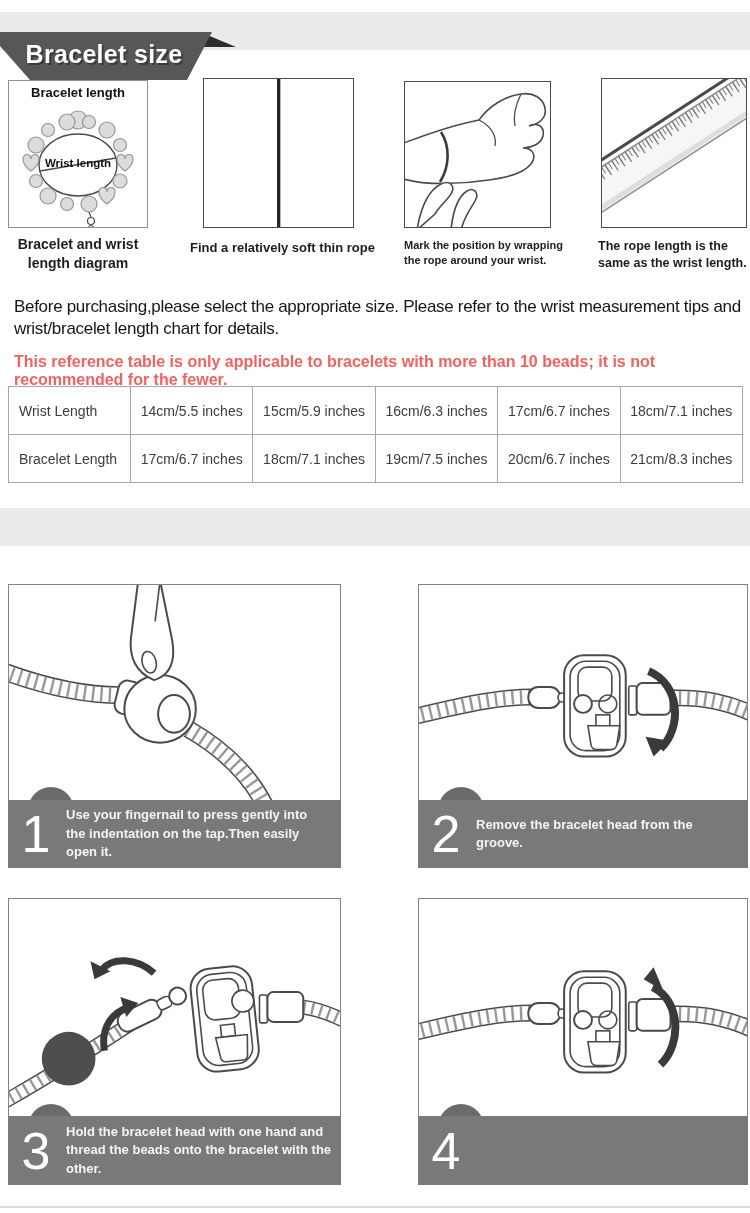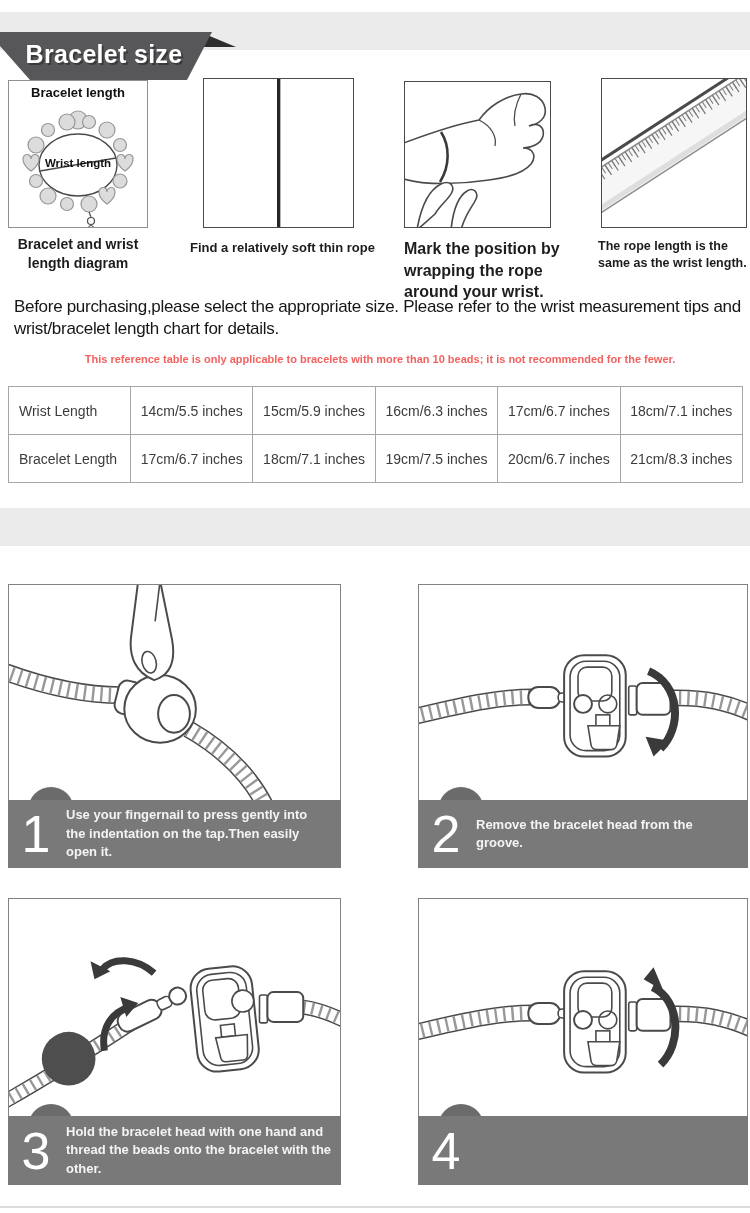--- a/index.html
+++ b/index.html
@@ -24,28 +24,28 @@
   #pbox3{left:404px;top:81px;width:147px;height:147px;}
   #pbox4{left:601px;width:146px;}
   .diag-label{position:absolute;left:0;right:0;text-align:center;font-weight:bold;color:#101010;}
   .diag-top{top:4px;font-size:13px;}
   .diag-inner{top:76px;font-size:11.5px;}
   .rope-line{position:absolute;left:calc(50% - 2px);top:0;bottom:0;width:3px;background:#262626;}
   .rope-line-hl{position:absolute;left:calc(50% + 1px);top:0;bottom:0;width:1px;background:#b5b5b5;}
   .pcap{position:absolute;font-weight:bold;color:#1d1d1d;line-height:1.35;font-size:14px;}
   #pcap1{left:8px;top:235px;width:140px;text-align:center;}
   #pcap2{left:190px;top:239px;width:178px;text-align:center;white-space:nowrap;font-size:13px;}
-  #pcap3{left:404px;top:238px;width:162px;font-size:16px;}
+  #pcap3{left:404px;top:238px;width:162px;font-size:11px;}
   #pcap4{left:598px;top:238px;width:162px;font-size:12.5px;}
 
   
   #intro{position:absolute;left:14px;top:296px;width:730px;font-size:17px;font-weight:normal;
          color:var(--text-dark,#161616);line-height:1.3;letter-spacing:-0.3px;}
-  #warning{position:absolute;left:14px;top:353px;width:732px;font-size:11px;font-weight:bold;
-         color:var(--accent-red,#f2625f);text-align:center;}
+  #warning{position:absolute;left:14px;top:353px;width:732px;font-size:16px;font-weight:bold;
+         color:var(--accent-red,#f2625f);}
   #size-table{position:absolute;left:8px;top:386px;width:735px;border-collapse:collapse;
          font-size:14px;color:var(--table-text,#3c3c3c);table-layout:fixed;}
   #size-table td{border:1px solid var(--table-border,#a6a6a6);height:47px;text-align:center;
          padding:0 3px;overflow:hidden;white-space:nowrap;}
   #size-table td.rowlabel{width:108px;text-align:left;padding-left:10px;}
 
   
   .panel{position:absolute;background:#fff;border:1px solid #828282;box-sizing:border-box;}
   #panel1{left:8px;top:584px;width:333px;height:284px;}
   #panel2{left:418px;top:584px;width:330px;height:284px;}

